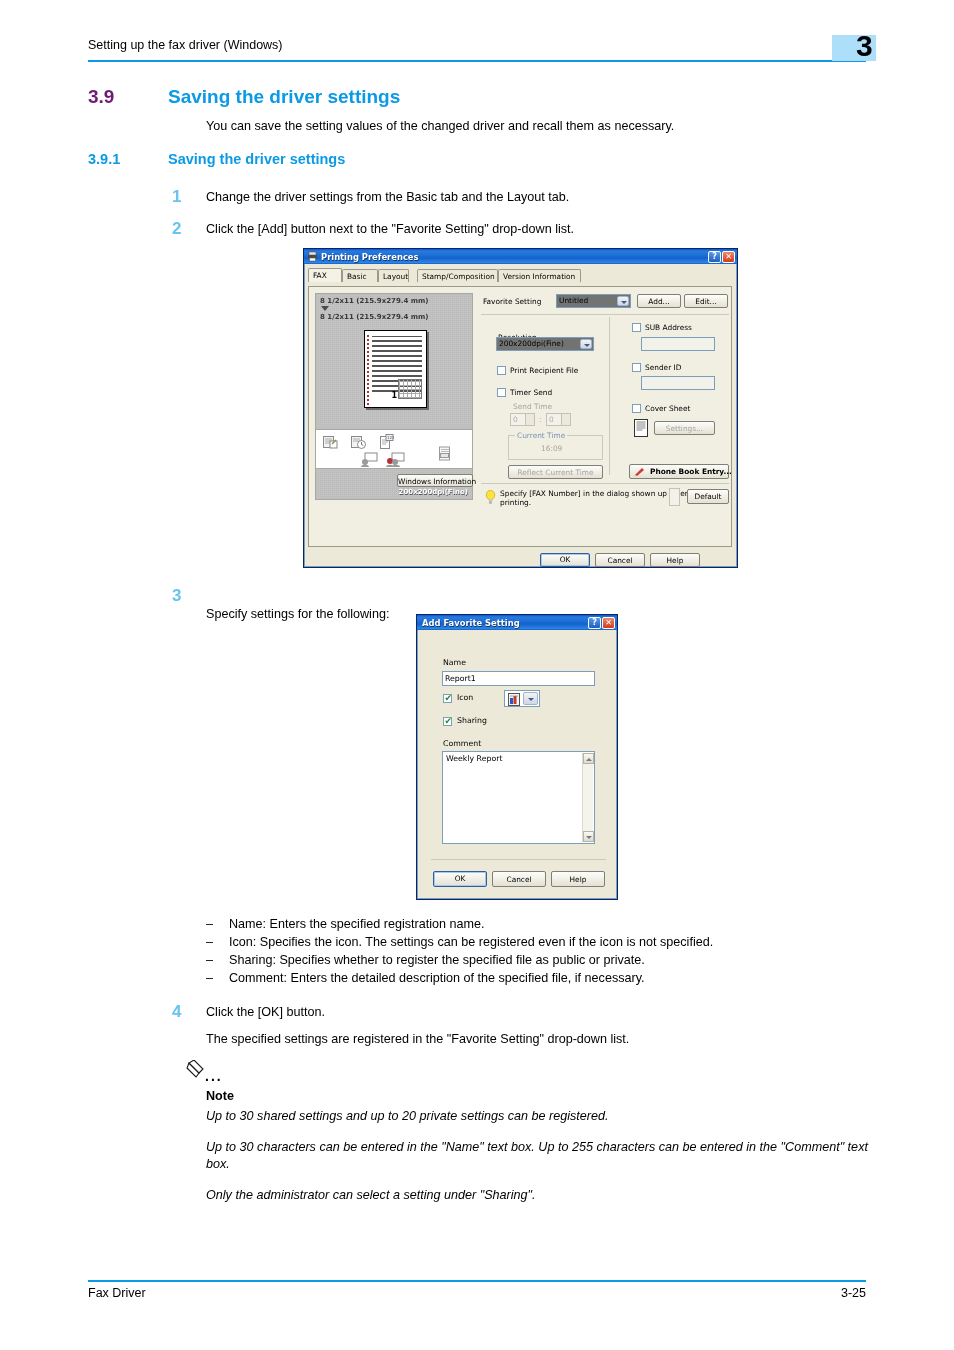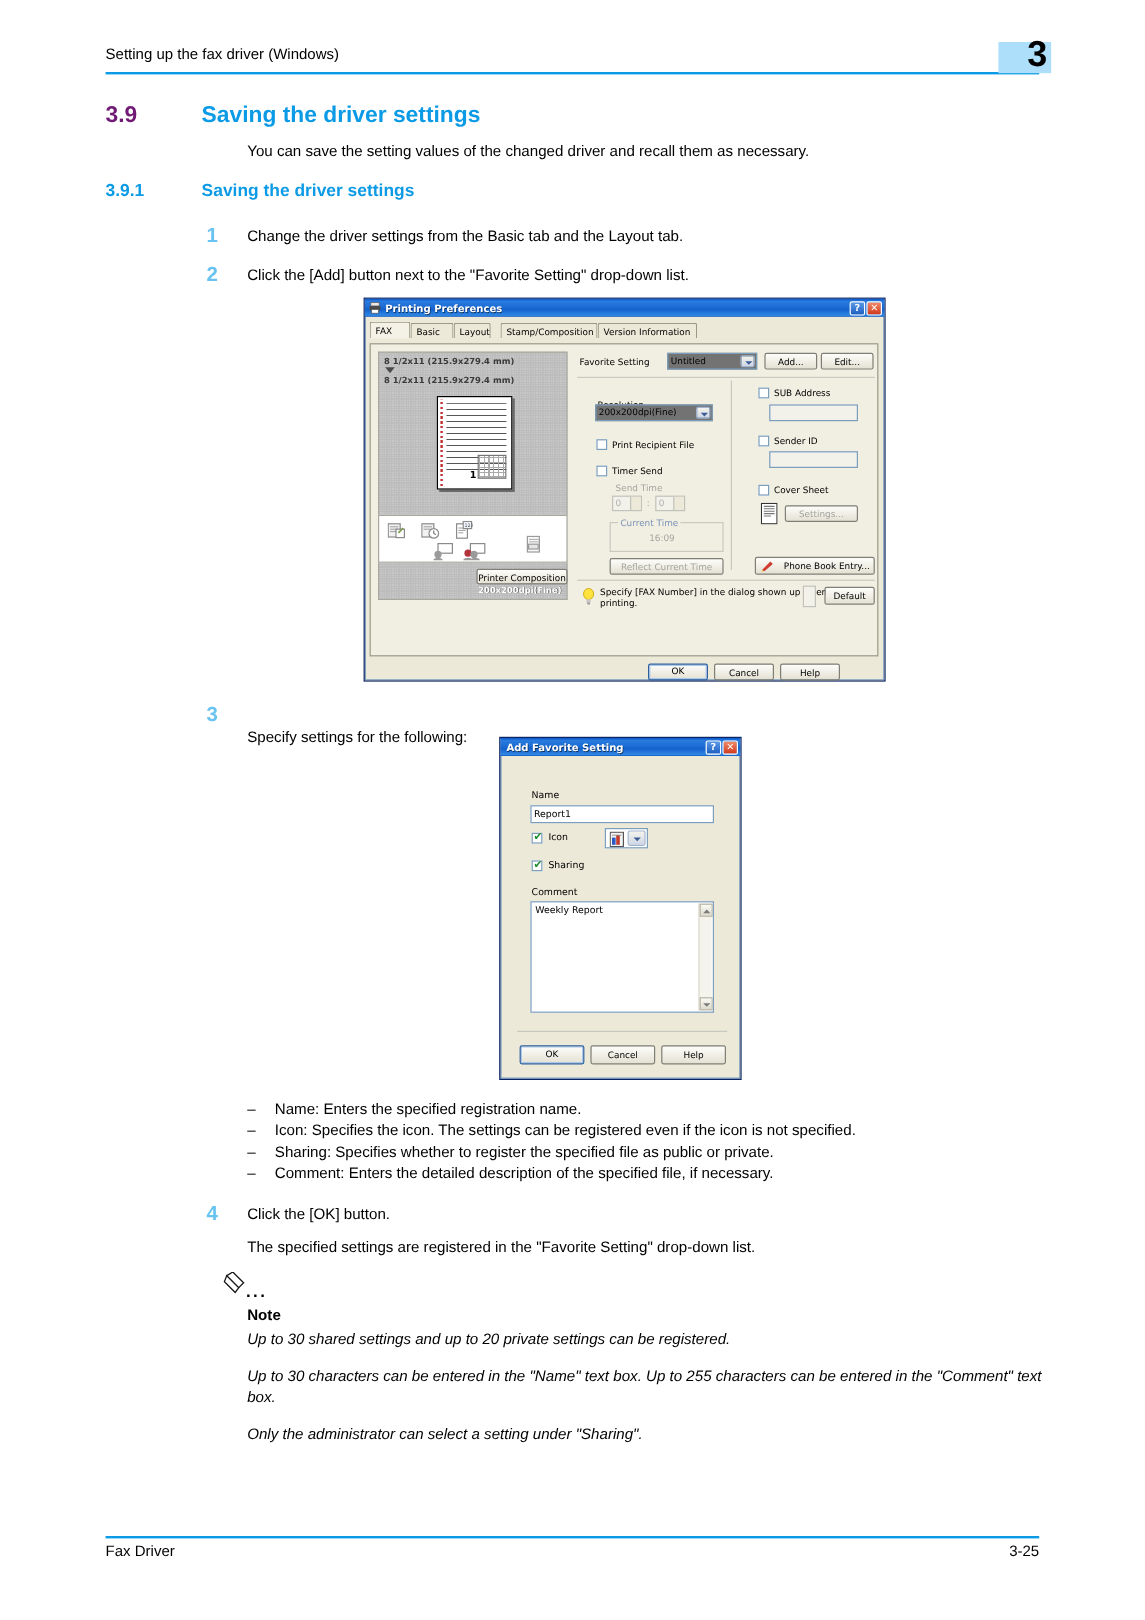--- a/index.html
+++ b/index.html
@@ -275,21 +275,21 @@
           <span style="position:absolute;left:69px;top:22px;">
             <svg width="20" height="15" viewBox="0 0 20 15">
                 <rect x="7" y="1" width="12" height="8" fill="#fff" stroke="#8a8a8a"></rect>
                 <circle cx="5" cy="9" r="3" fill="#b5333a"></circle>
                 <circle cx="10" cy="10" r="3" fill="#9a9a9a"></circle>
                 <path d="M1 15c0-3 8-3 8 0M7 15c0-3 8-3 8 0" fill="#9a9a9a"></path>
               </svg>
           </span>
         </div>
 
-        <div class="btn pi-btn" style="top:187px; left:88px; line-height:13px;">Printer Composition</div>
+        <div class="btn pi-btn" style="top:187px; left:88px; line-height:13px;">Windows Information</div>
 
         <div class="lbl" style="left:174px; top:10px;">Favorite Setting</div>
         <div class="combo" style="left:247px; top:7px; width:75px; height:14px;">
           <span>Untitled</span>
           <span class="arrow"></span>
         </div>
         <div class="btn" style="position:absolute; left:328px; top:7px; width:44px; height:14px; line-height:13px;">Add...</div>
         <div class="btn" style="position:absolute; left:375px; top:7px; width:44px; height:14px; line-height:13px;">Edit...</div>
 
         <div class="hsep" style="left:172px; top:27px; width:248px;"></div>
@@ -336,21 +336,21 @@
         <div class="cbx" style="left:323px; top:117px;"></div>
         <div class="lbl" style="left:336px; top:117px;">Cover Sheet</div>
         <span style="position:absolute;left:325px;top:132px;">
           <svg width="14" height="18" viewBox="0 0 14 18">
               <rect x="0.5" y="0.5" width="13" height="17" fill="#fff" stroke="#333"></rect>
               <path d="M2.5 3h9M2.5 5h9M2.5 7h9M2.5 9h9M2.5 11h6" stroke="#777" stroke-width=".9"></path>
             </svg>
         </span>
         <div class="btn dis" style="position:absolute; left:345px; top:134px; width:61px; height:14px; line-height:13px;">Settings...</div>
 
-        <div class="btn" style="position:absolute; left:320px; top:177px; width:100px; height:15px; line-height:14px; padding-left:20px; text-align:center;">
+        <div class="btn" style="position:absolute; left:320px; top:177px; width:100px; height:15px; line-height:14px; padding-left:20px; text-align:center;font-weight:bold;">
           <span style="position:absolute;left:4px;top:2px;">
             <svg width="11" height="10" viewBox="0 0 11 10">
                 <path d="M1 8 L8 1 L10 3 L3 9 Z" fill="#cf3b2e"></path>
                 <path d="M1 8 L0.5 9.5 L2.5 9 Z" fill="#f0c040"></path>
               </svg>
           </span>
           <span>Phone Book Entry...</span>
         </div>
 
         <div class="hsep" style="left:172px; top:196px; width:248px;"></div>

